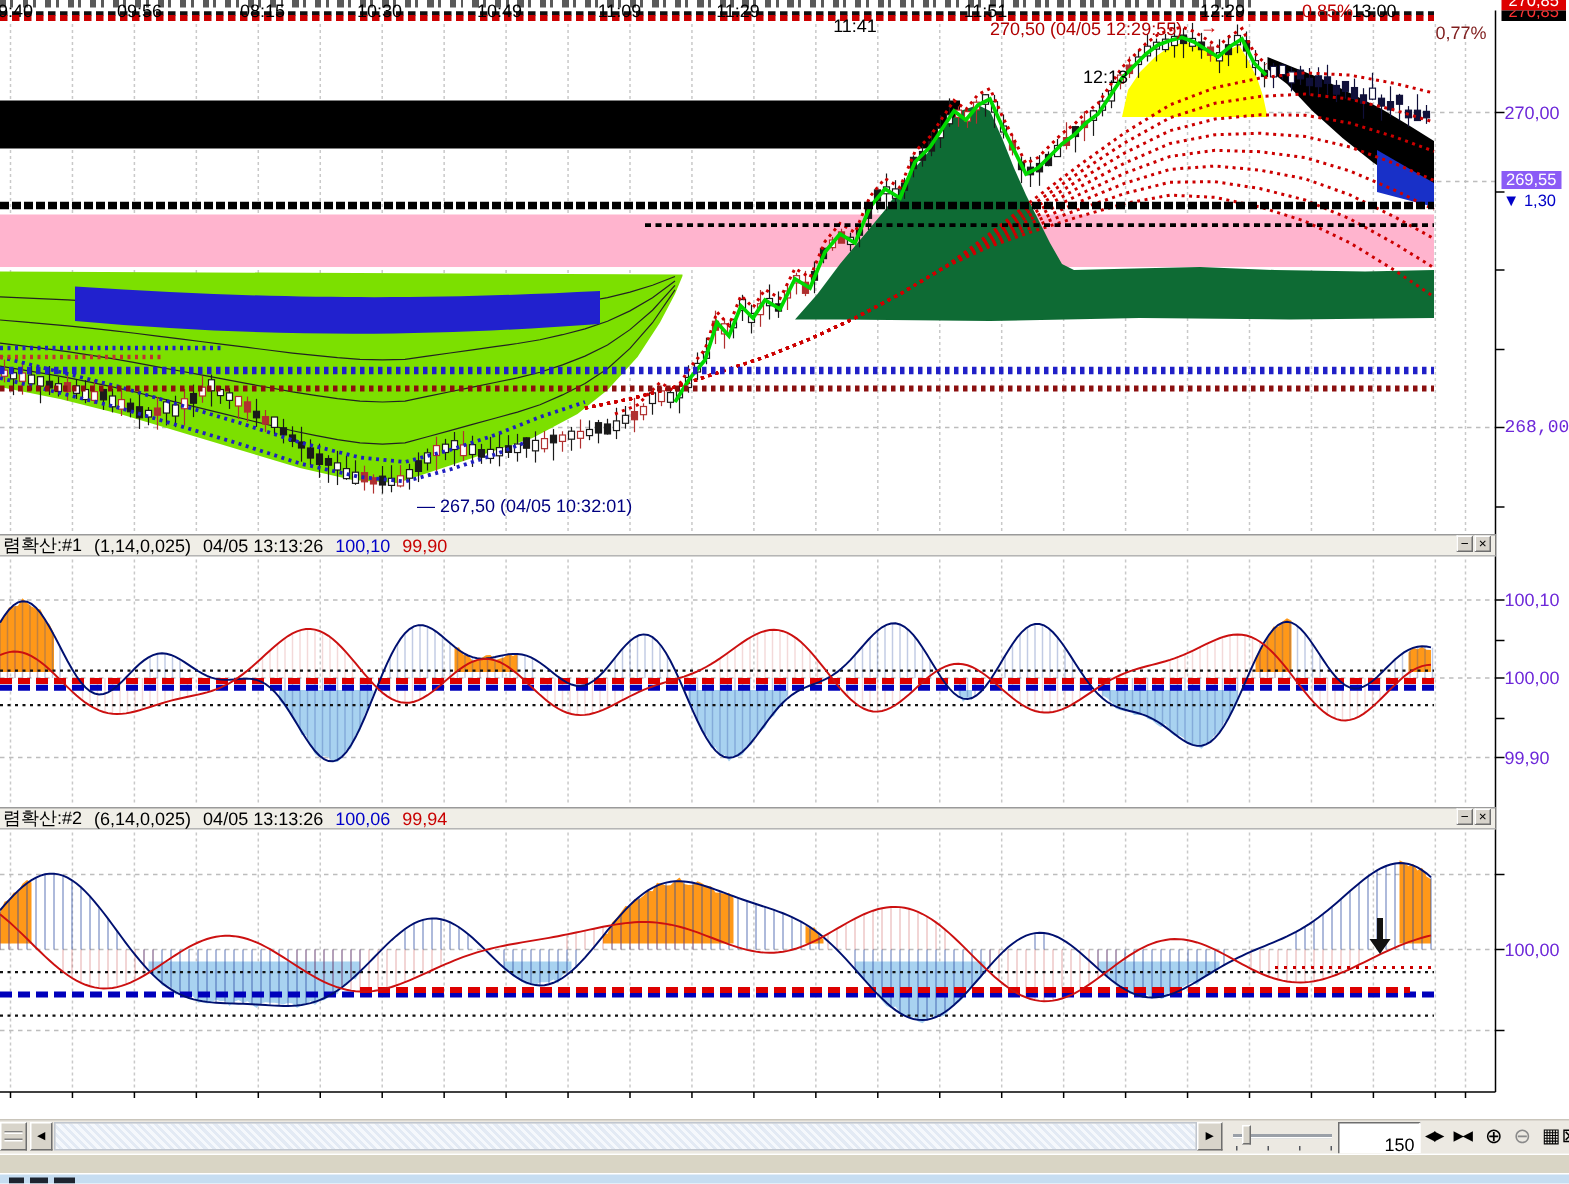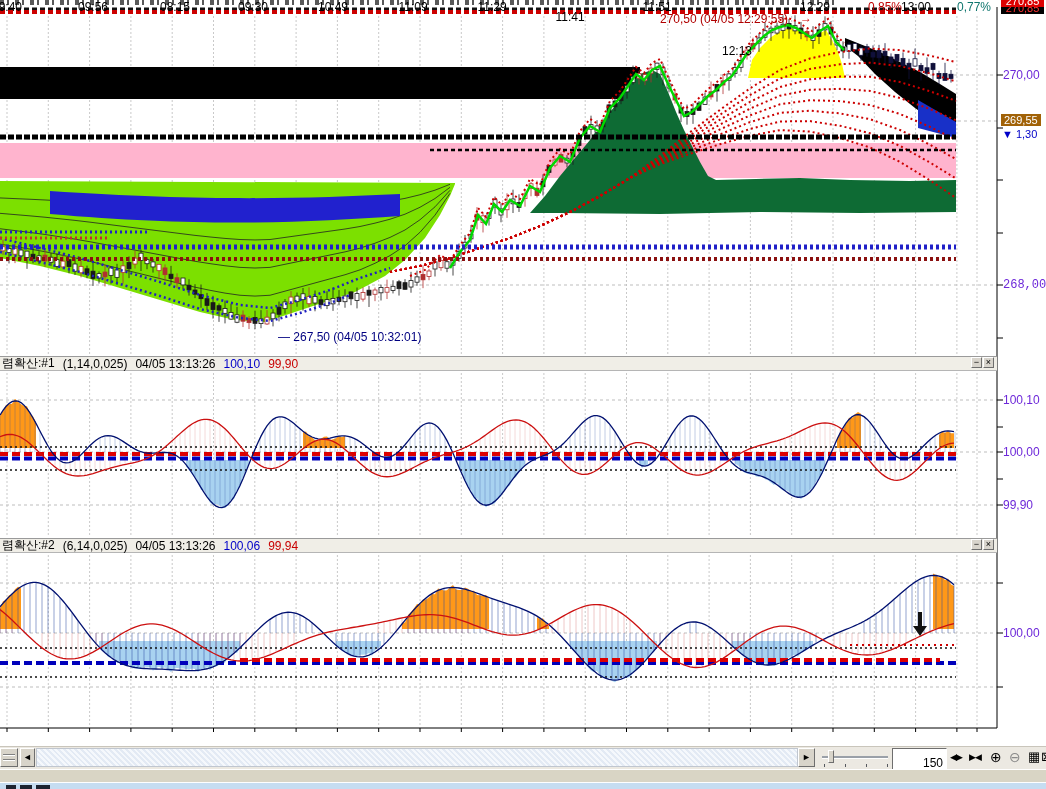--- a/index.html
+++ b/index.html
@@ -6,21 +6,21 @@
   body{width:1046px;height:789px;overflow:hidden;position:relative;
        font-family:"Liberation Sans","DejaVu Sans",sans-serif;font-size:12px;color:#000;}
   #cv{position:absolute;left:0;top:0;z-index:1;}
   .ov{position:absolute;z-index:3;white-space:nowrap;}
   .ylab{position:absolute;left:1003px;z-index:3;font-size:12px;color:#6d28d9;white-space:nowrap;}
   .xlab{position:absolute;top:731px;z-index:3;font-size:12px;transform:translateX(-50%);white-space:nowrap;}
   .clip-title{position:absolute;left:0;top:0;width:835px;height:5px;z-index:2;opacity:.75;
     background:repeating-linear-gradient(90deg,#222 0 4px,transparent 4px 7px,#222 7px 9px,transparent 9px 15px);}
   .badge-clip{position:absolute;left:1001px;width:43px;height:7px;overflow:hidden;z-index:4;text-align:center;font-size:11px;}
   .badge-clip>div{margin-top:-5px;}
-  .pbadge{position:absolute;left:1001px;top:114px;background:#a16207;color:#fff;padding:0 3px;font-size:11px;z-index:4;}
+  .pbadge{position:absolute;left:1001px;top:114px;background:#8b5cf6;color:#fff;padding:0 3px;font-size:11px;z-index:4;}
   .chg{position:absolute;left:1002px;top:128px;color:#0000C8;font-size:11px;z-index:4;}
   .phdr{position:absolute;left:0;width:997px;height:15px;background:#F0EEE7;z-index:4;
         border-top:1px solid #9a9a9a;border-bottom:1px solid #b5b5b5;display:flex;align-items:center;gap:8px;padding-left:2px;box-sizing:border-box;font-size:12px;}
   .phdr .b{color:#0000C8;} .phdr .r{color:#C80000;}
   .winbtn{position:absolute;top:1px;width:11px;height:11px;background:#D8D4CC;font-size:9px;line-height:9px;text-align:center;
         border:1px solid;border-color:#fff #6e6e6e #6e6e6e #fff;box-sizing:border-box;cursor:default;}
   .toolrow{position:absolute;left:0;top:746px;width:1046px;height:22px;background:#ECE9E2;z-index:4;border-top:1px solid #c9c5bb;}
   .bevel{position:absolute;background:#D8D4CA;border:1px solid;border-color:#fff #6e6e6e #6e6e6e #fff;box-sizing:border-box;text-align:center;}
   .track{position:absolute;left:36px;top:1px;width:762px;height:19px;
         background:repeating-linear-gradient(45deg,#F5F8FC 0 2px,#E3EAF4 2px 4px);border:1px solid #c0c6cf;box-sizing:border-box;}
@@ -995,21 +995,21 @@
     <line x1="791.6999999999999" y1="728" x2="791.6999999999999" y2="732" stroke="#000" stroke-width="1"></line>
     <line x1="833" y1="728" x2="833" y2="732" stroke="#000" stroke-width="1"></line>
     <line x1="874.3" y1="728" x2="874.3" y2="732" stroke="#000" stroke-width="1"></line>
     <line x1="915.5999999999999" y1="728" x2="915.5999999999999" y2="732" stroke="#000" stroke-width="1"></line>
     <line x1="956.9" y1="728" x2="956.9" y2="732" stroke="#000" stroke-width="1"></line>
     <line x1="977" y1="728" x2="977" y2="732" stroke="#000" stroke-width="1"></line>
   </svg>
 
 <div class="clip-title"></div>
 <div class="ov" style="left:868px;top:0;color:#C00000;">0,85%</div>
-<div class="ov" style="left:957px;top:0;color:#0f766e;">0,77%</div>
+<div class="ov" style="left:957px;top:15px;color:#7f1d1d;">0,77%</div>
 <div class="badge-clip" style="top:0;background:#DD0000;color:#fff;">
     <div>270,85</div>
   </div>
 <div class="badge-clip" style="top:7px;background:#000;color:#F33;">
     <div>270,85</div>
   </div>
 
 <div class="ov" style="left:660px;top:12px;color:#B00000;">270,50 (04/05 12:29:55)</div>
 <div class="ov" style="left:800px;top:11px;color:#D00000;">→</div>
 <div class="ov" style="left:278px;top:330px;color:#000080;">— 267,50 (04/05 10:32:01)</div>
@@ -1067,21 +1067,21 @@
 
 <div class="ylab" style="left: 1003px; top: 68px;">270,00</div>
 <div class="ylab" style="left: 1003px; top: 278px; font-family: Liberation Mono, monospace;">268,00</div>
 <div class="ylab" style="left: 1003px; top: 393px;">100,10</div>
 <div class="ylab" style="left: 1003px; top: 445px;">100,00</div>
 <div class="ylab" style="left: 1003px; top: 498px;">99,90</div>
 <div class="ylab" style="left: 1003px; top: 626px;">100,00</div>
 <div class="xlab" style="left: 7px; top: 0px;">09:40</div>
 <div class="xlab" style="left: 93px; top: 0px;">09:56</div>
 <div class="xlab" style="left: 175px; top: 0px;">08:15</div>
-<div class="xlab" style="left: 253px; top: 0px;">09:30</div>
+<div class="xlab" style="left: 253px; top: 0px;">10:30</div>
 <div class="xlab" style="left: 333px; top: 0px;">10:49</div>
 <div class="xlab" style="left: 413px; top: 0px;">11:09</div>
 <div class="xlab" style="left: 492px; top: 0px;">11:29</div>
 <div class="xlab" style="left: 570px; top: 10px;">11:41</div>
 <div class="xlab" style="left: 657px; top: 0px;">11:51</div>
 <div class="xlab" style="left: 737px; top: 0px; margin-top: 44px;">12:13</div>
 <div class="xlab" style="left: 815px; top: 0px;">12:29</div>
 <div class="xlab" style="left: 896px; top: 0px; margin-left: 20px;">13:00</div>
 
 </body></html>

